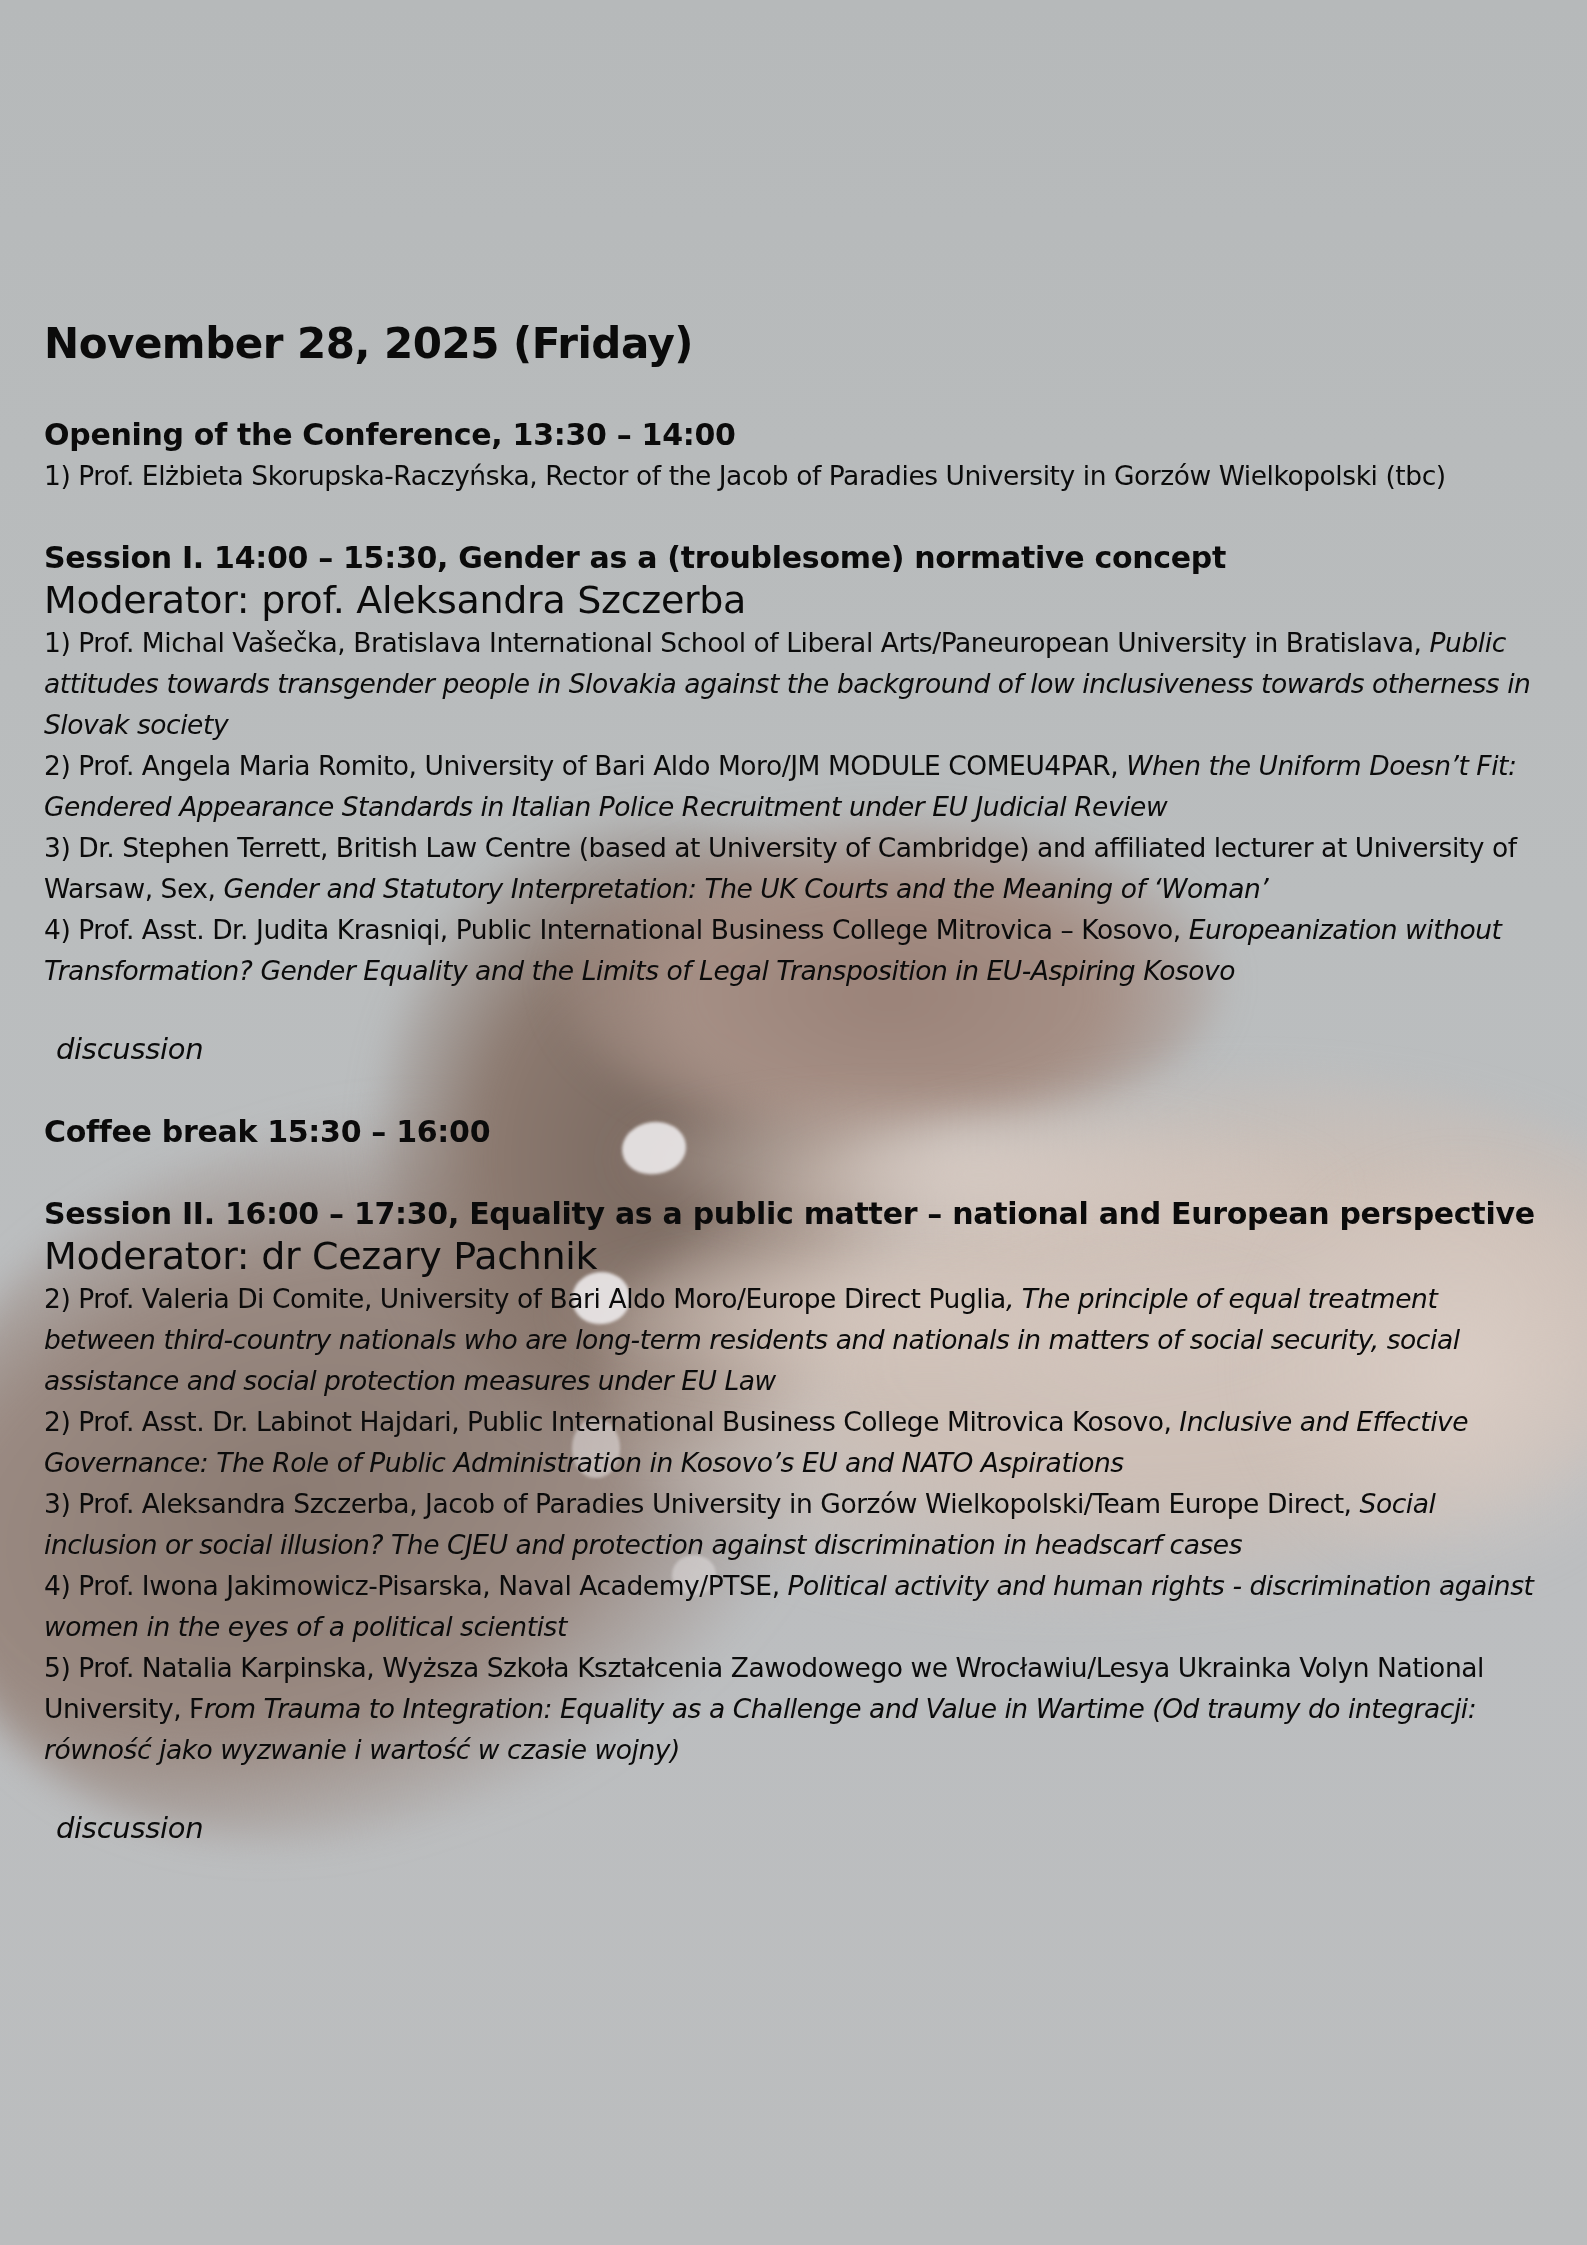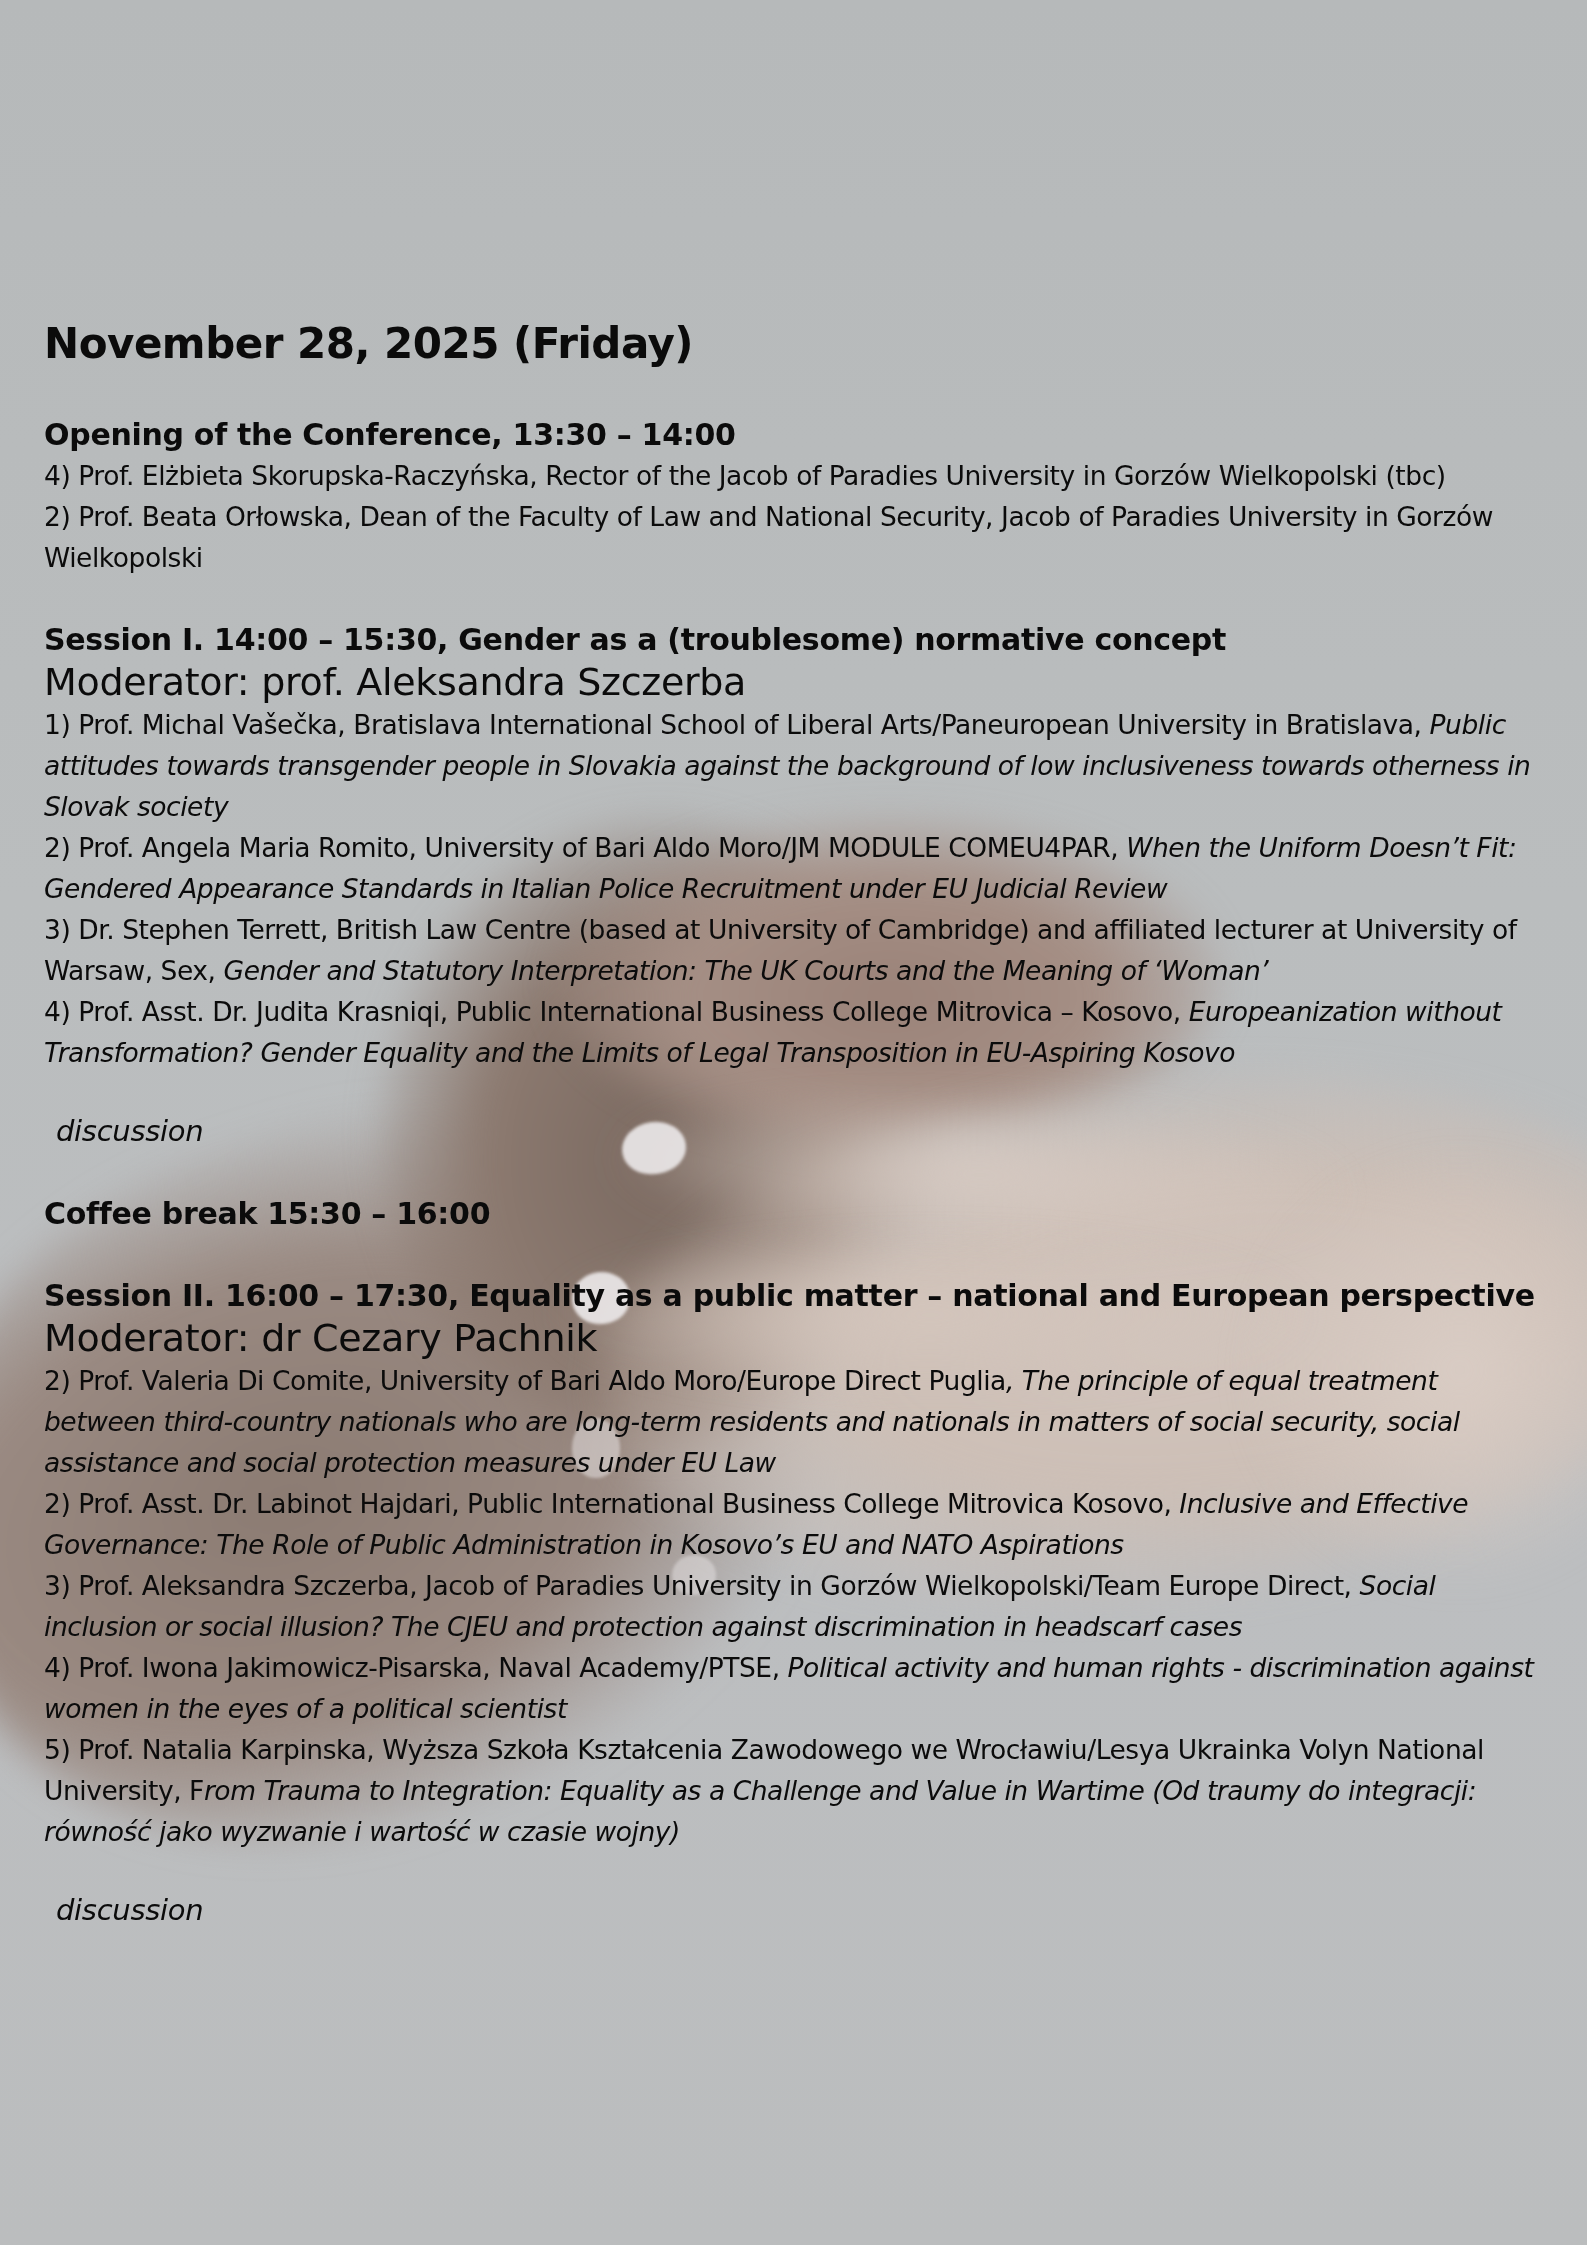--- a/index.html
+++ b/index.html
@@ -151,22 +151,21 @@
   <div class="nail n2"></div>
   <div class="nail n3"></div>
   <div class="nail n4"></div>
 </div>
 
 <main class="content">
   <h1 class="page-title">November 28, 2025 (Friday)</h1>
 
   <section class="section">
     <h2 class="section-heading">Opening of the Conference, 13:30 – 14:00</h2>
-    <div class="plain">4) Prof. Elżbieta Skorupska-Raczyńska, Rector of the Jacob of Paradies University in Gorzów Wielkopolski (tbc)</div>
-    <div class="plain">2) Prof. Beata Orłowska, Dean of the Faculty of Law and National Security, Jacob of Paradies University in Gorzów Wielkopolski</div>
+    <div class="plain">1) Prof. Elżbieta Skorupska-Raczyńska, Rector of the Jacob of Paradies University in Gorzów Wielkopolski (tbc)</div>
   </section>
 
   <section>
     <h2 class="section-heading">Session I. 14:00 – 15:30, Gender as a (troublesome) normative concept</h2>
     <div class="moderator">Moderator: prof. Aleksandra Szczerba</div>
     <div class="entry"><span>1) Prof. Michal Vašečka, Bratislava International School of Liberal Arts/Paneuropean University in Bratislava, </span><span class="it">Public attitudes towards transgender people in Slovakia against the background of low inclusiveness towards otherness in Slovak society</span></div>
     <div class="entry"><span>2) Prof. Angela Maria Romito, University of Bari Aldo Moro/JM MODULE COMEU4PAR, </span><span class="it">When the Uniform Doesn’t Fit: Gendered Appearance Standards in Italian Police Recruitment under EU Judicial Review</span></div>
     <div class="entry"><span>3) Dr. Stephen Terrett, British Law Centre (based at University of Cambridge) and affiliated lecturer at University of Warsaw, Sex, </span><span class="it">Gender and Statutory Interpretation: The UK Courts and the Meaning of ‘Woman’</span></div>
     <div class="entry"><span>4) Prof. Asst. Dr. Judita Krasniqi, Public International Business College Mitrovica – Kosovo, </span><span class="it">Europeanization without Transformation? Gender Equality and the Limits of Legal Transposition in EU-Aspiring Kosovo</span></div>
     <div class="discussion">discussion</div>

